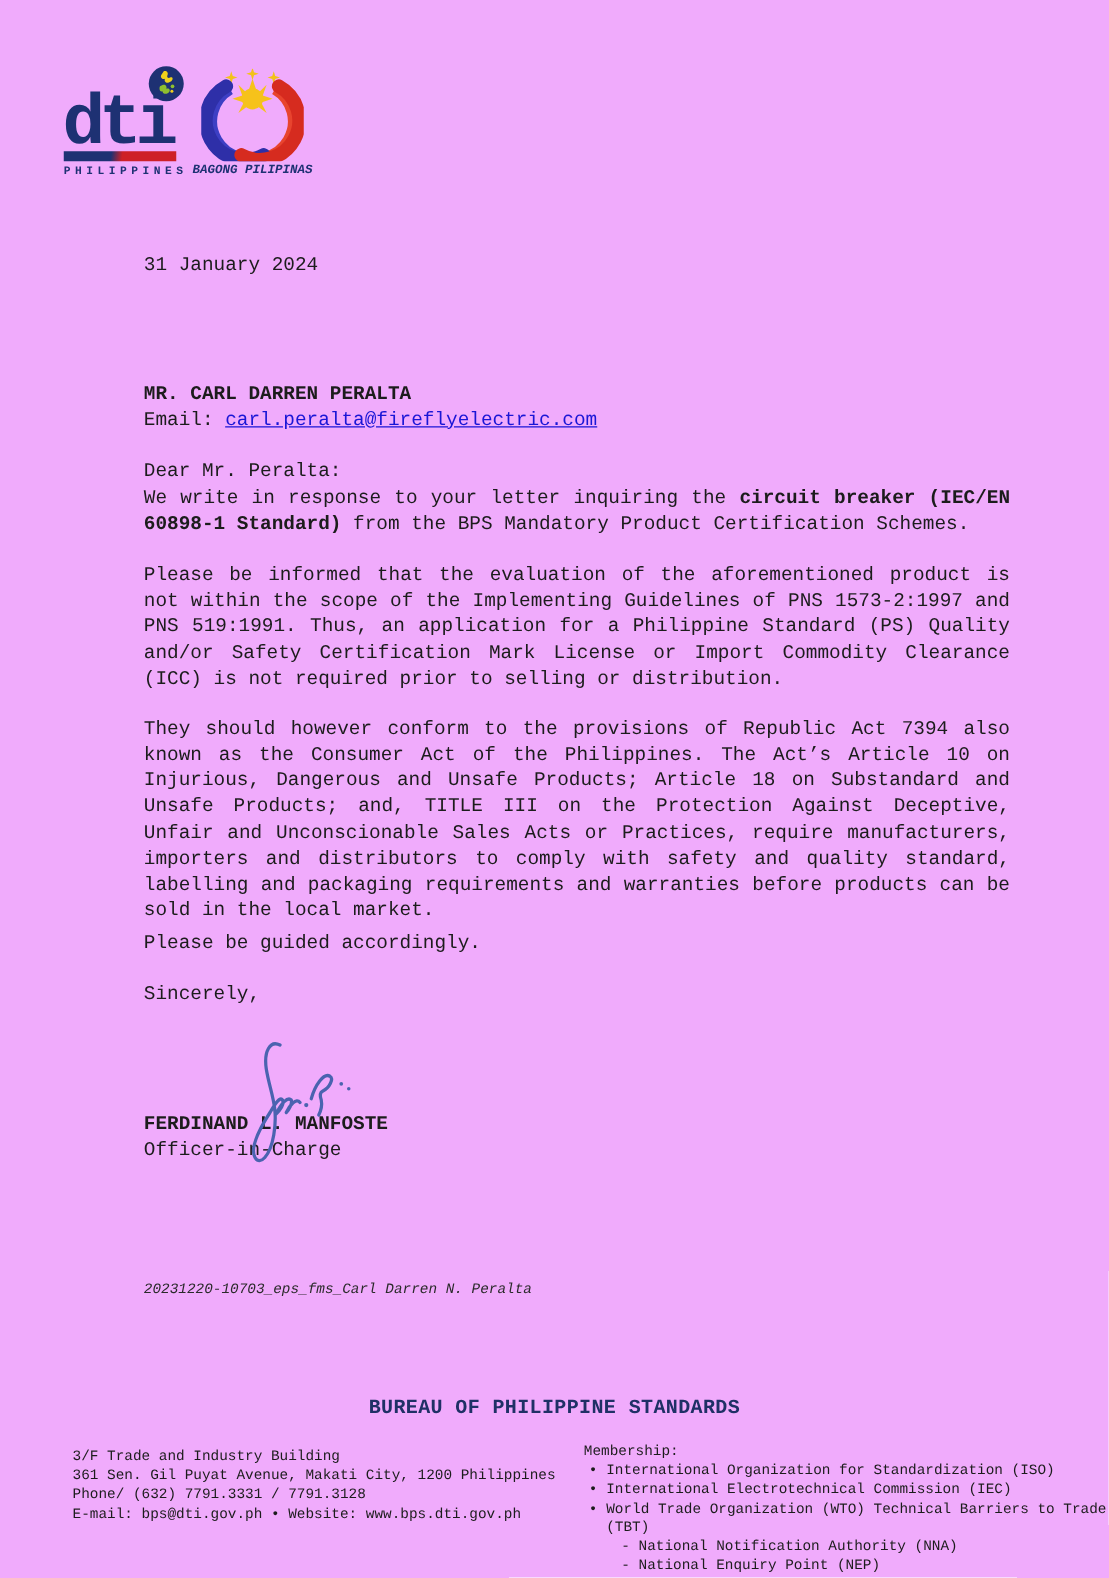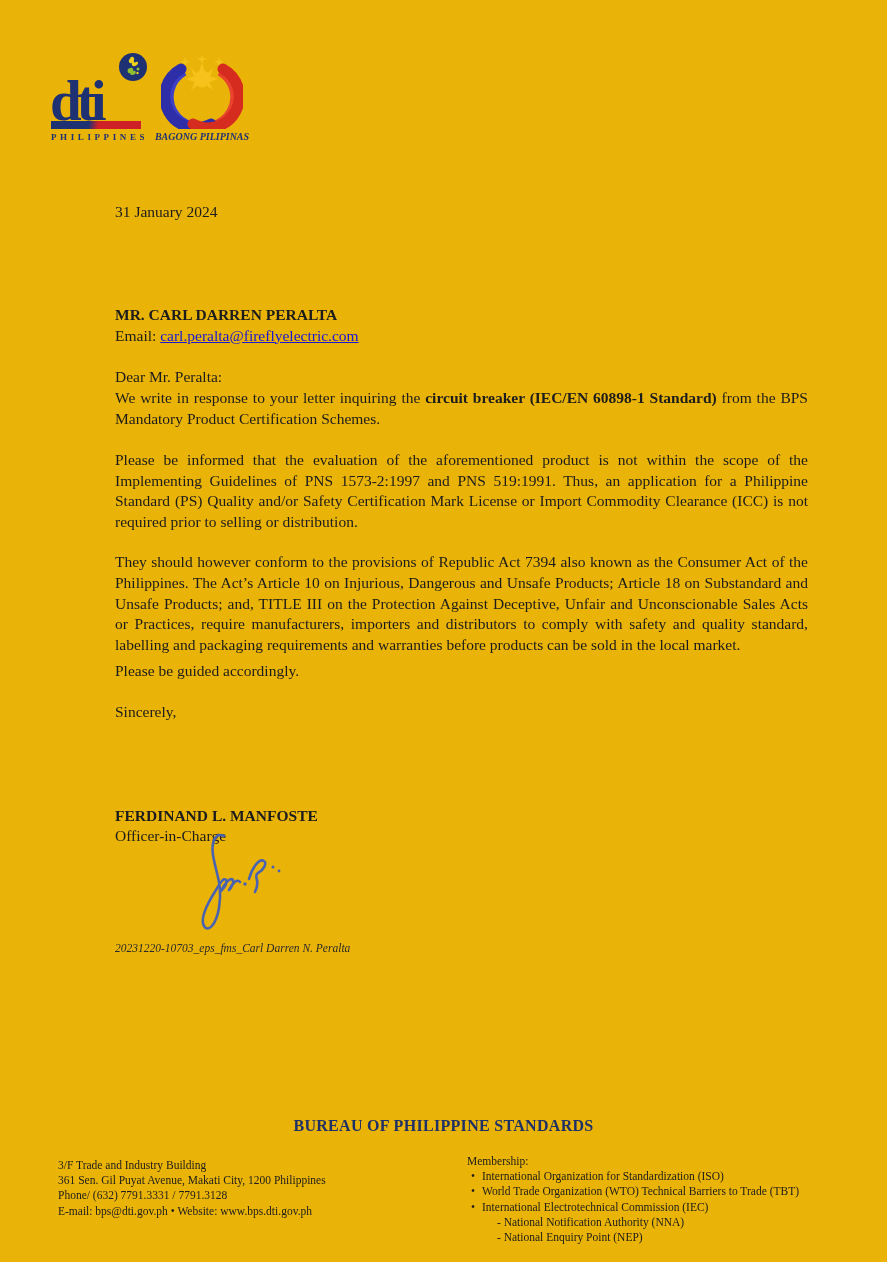--- a/index.html
+++ b/index.html
@@ -1,23 +1,23 @@
 <!DOCTYPE html>
 <html><head>
 <meta charset="utf-8">
 <style>
   * { box-sizing: border-box; margin: 0; padding: 0; }
   html, body { background: #ffffff; }
   .page {
     position: relative;
     width: 887px;
     height: 1262px;
-    background: #eab308;
+    background: #f0abfc;
     overflow: hidden;
-    font-family: Liberation Serif, serif;
+    font-family: Liberation Mono, monospace;
     color: #1c1c1c;
   }
 
   
   .logos { position: absolute; top: 0; left: 0; }
   .dti-logo { position: absolute; left: 50px; top: 50px; width: 98px; height: 92px; }
   .dti-letters {
     position: absolute; left: 0px; top: 22px;
     font-size: 57px; font-weight: bold; line-height: 1;
     letter-spacing: -5px; color: #1e3173;
@@ -164,22 +164,22 @@
     <div>Phone/ (632) 7791.3331 / 7791.3128</div>
     <div>E-mail: bps@dti.gov.ph  • Website: www.bps.dti.gov.ph</div>
   </div>
 
   <div class="membership">
     <div>Membership:</div>
     <div class="m-item">
         <span>International Organization for Standardization (ISO)</span>
       </div>
     <div class="m-item">
-        <span>World Trade Organization (WTO) Technical Barriers to Trade (TBT)</span>
+        <span>International Electrotechnical Commission (IEC)</span>
       </div>
     <div class="m-item">
-        <span>International Electrotechnical Commission (IEC)</span>
+        <span>World Trade Organization (WTO) Technical Barriers to Trade (TBT)</span>
       </div>
     <div class="m-sub">- National Notification Authority (NNA)</div>
     <div class="m-sub">- National Enquiry Point (NEP)</div>
   </div>
 
 </div>
 
 </body></html>

